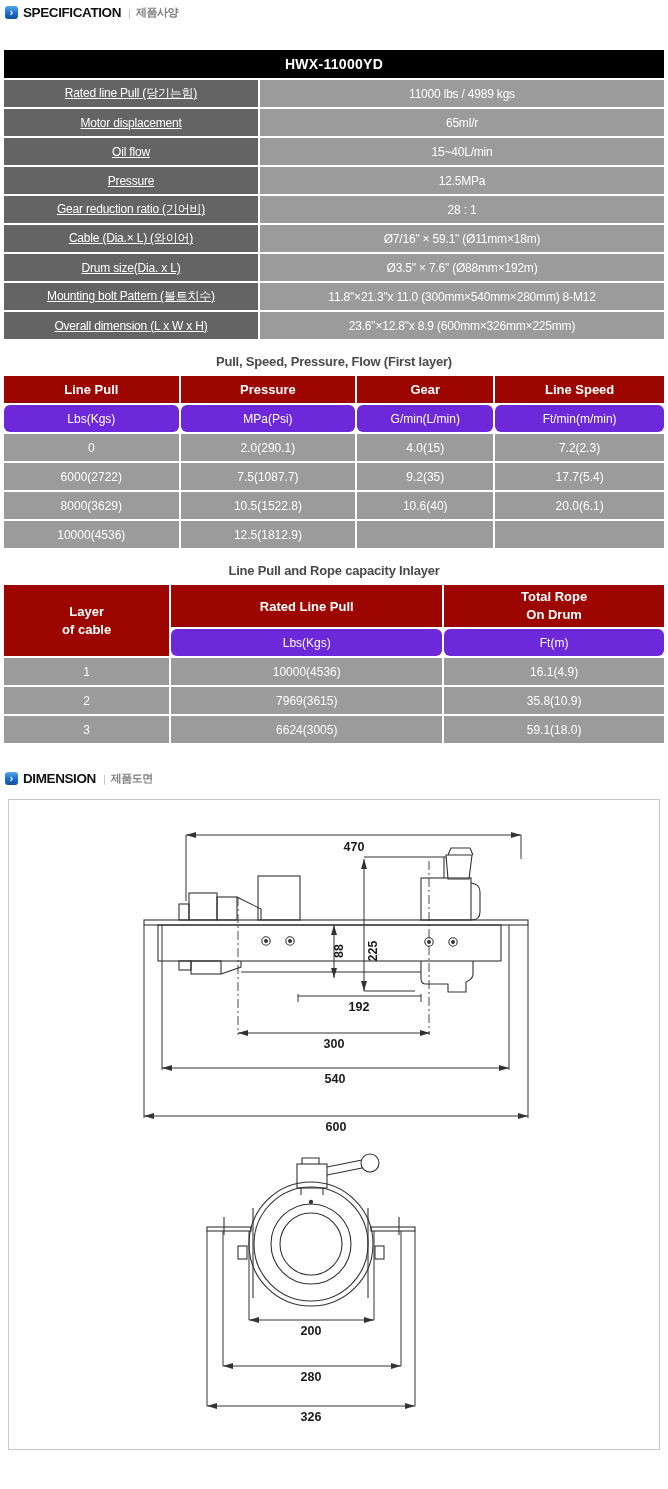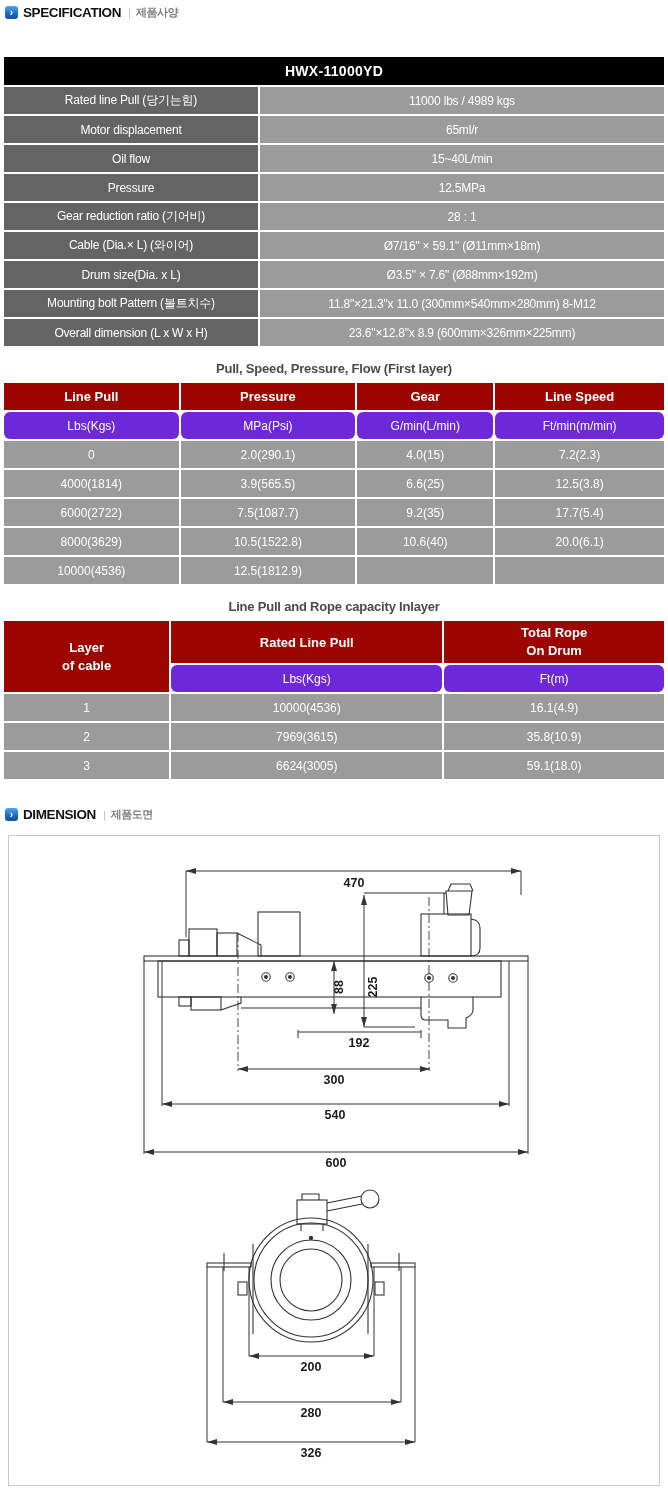--- a/index.html
+++ b/index.html
@@ -9,24 +9,24 @@
   .section-header{display:flex;align-items:center;gap:5px;margin:5px 0 0 5px;height:15px;}
   .bullet{width:13px;height:13px;border-radius:3px;
     background:linear-gradient(#55a7ec 0%,#1d6ec7 55%,#10509c 100%);
     color:#fff;font-size:10px;font-weight:bold;display:flex;align-items:center;justify-content:center;line-height:1;}
   .sec-title{font-weight:bold;font-size:13.5px;color:#111;letter-spacing:-0.4px;}
   .sec-sep{color:#c0c0c0;font-size:11px;margin-left:2px;}
   .sec-sub{color:#7d7d7d;font-size:11px;font-weight:bold;letter-spacing:-0.5px;}
 
   
   table{border-collapse:separate;border-spacing:2px;width:664px;margin:0 2px;table-layout:fixed;}
-  .spec-table{margin-top:35px;}
+  .spec-table{margin-top:28px;}
   th.model{background:#000;color:#fff;height:26px;font-size:14px;font-weight:bold;text-align:center;letter-spacing:0.3px;}
   .spec-table td{height:25px;text-align:center;color:#fff;font-size:12px;letter-spacing:-0.2px;}
-  td.lbl{background:#646464;}
+  td.lbl{background:#646464;text-decoration:underline;}
   td.val{background:#9b9b9b;}
 
   .tbl-title{margin-top:13px;text-align:center;font-weight:bold;font-size:13px;color:#4a4a4a;letter-spacing:-0.2px;}
   .grid-table{margin-top:5px;}
   .grid-table th.red{background:#9c0500;color:#fff;font-size:13px;font-weight:bold;height:25px;text-align:center;margin-top:39px;}
   .grid-table th.unit{background:#6d28d9;color:#fff;font-size:12px;font-weight:normal;height:25px;text-align:center;border-radius:6px;}
   .grid-table td{background:#9b9b9b;color:#fff;font-size:12px;height:25px;text-align:center;}
   .rope th.red{height:40px;}
   .rope th.lay, .rope th.pre{white-space:pre-line;line-height:1.35;}
   .rope tr.units th.unit{height:25px;}
@@ -121,26 +121,20 @@
           <th class="unit">G/min(L/min)</th>
           <th class="unit">Ft/min(m/min)</th>
         </tr>
     </thead>
     <tbody id="pull-body">
         <tr>
           <td>0</td>
           <td>2.0(290.1)</td>
           <td>4.0(15)</td>
           <td>7.2(2.3)</td>
-        </tr>
-        <tr>
-          <td>4000(1814)</td>
-          <td>3.9(565.5)</td>
-          <td>6.6(25)</td>
-          <td>12.5(3.8)</td>
         </tr>
         <tr>
           <td>6000(2722)</td>
           <td>7.5(1087.7)</td>
           <td>9.2(35)</td>
           <td>17.7(5.4)</td>
         </tr>
         <tr>
           <td>8000(3629)</td>
           <td>10.5(1522.8)</td>

